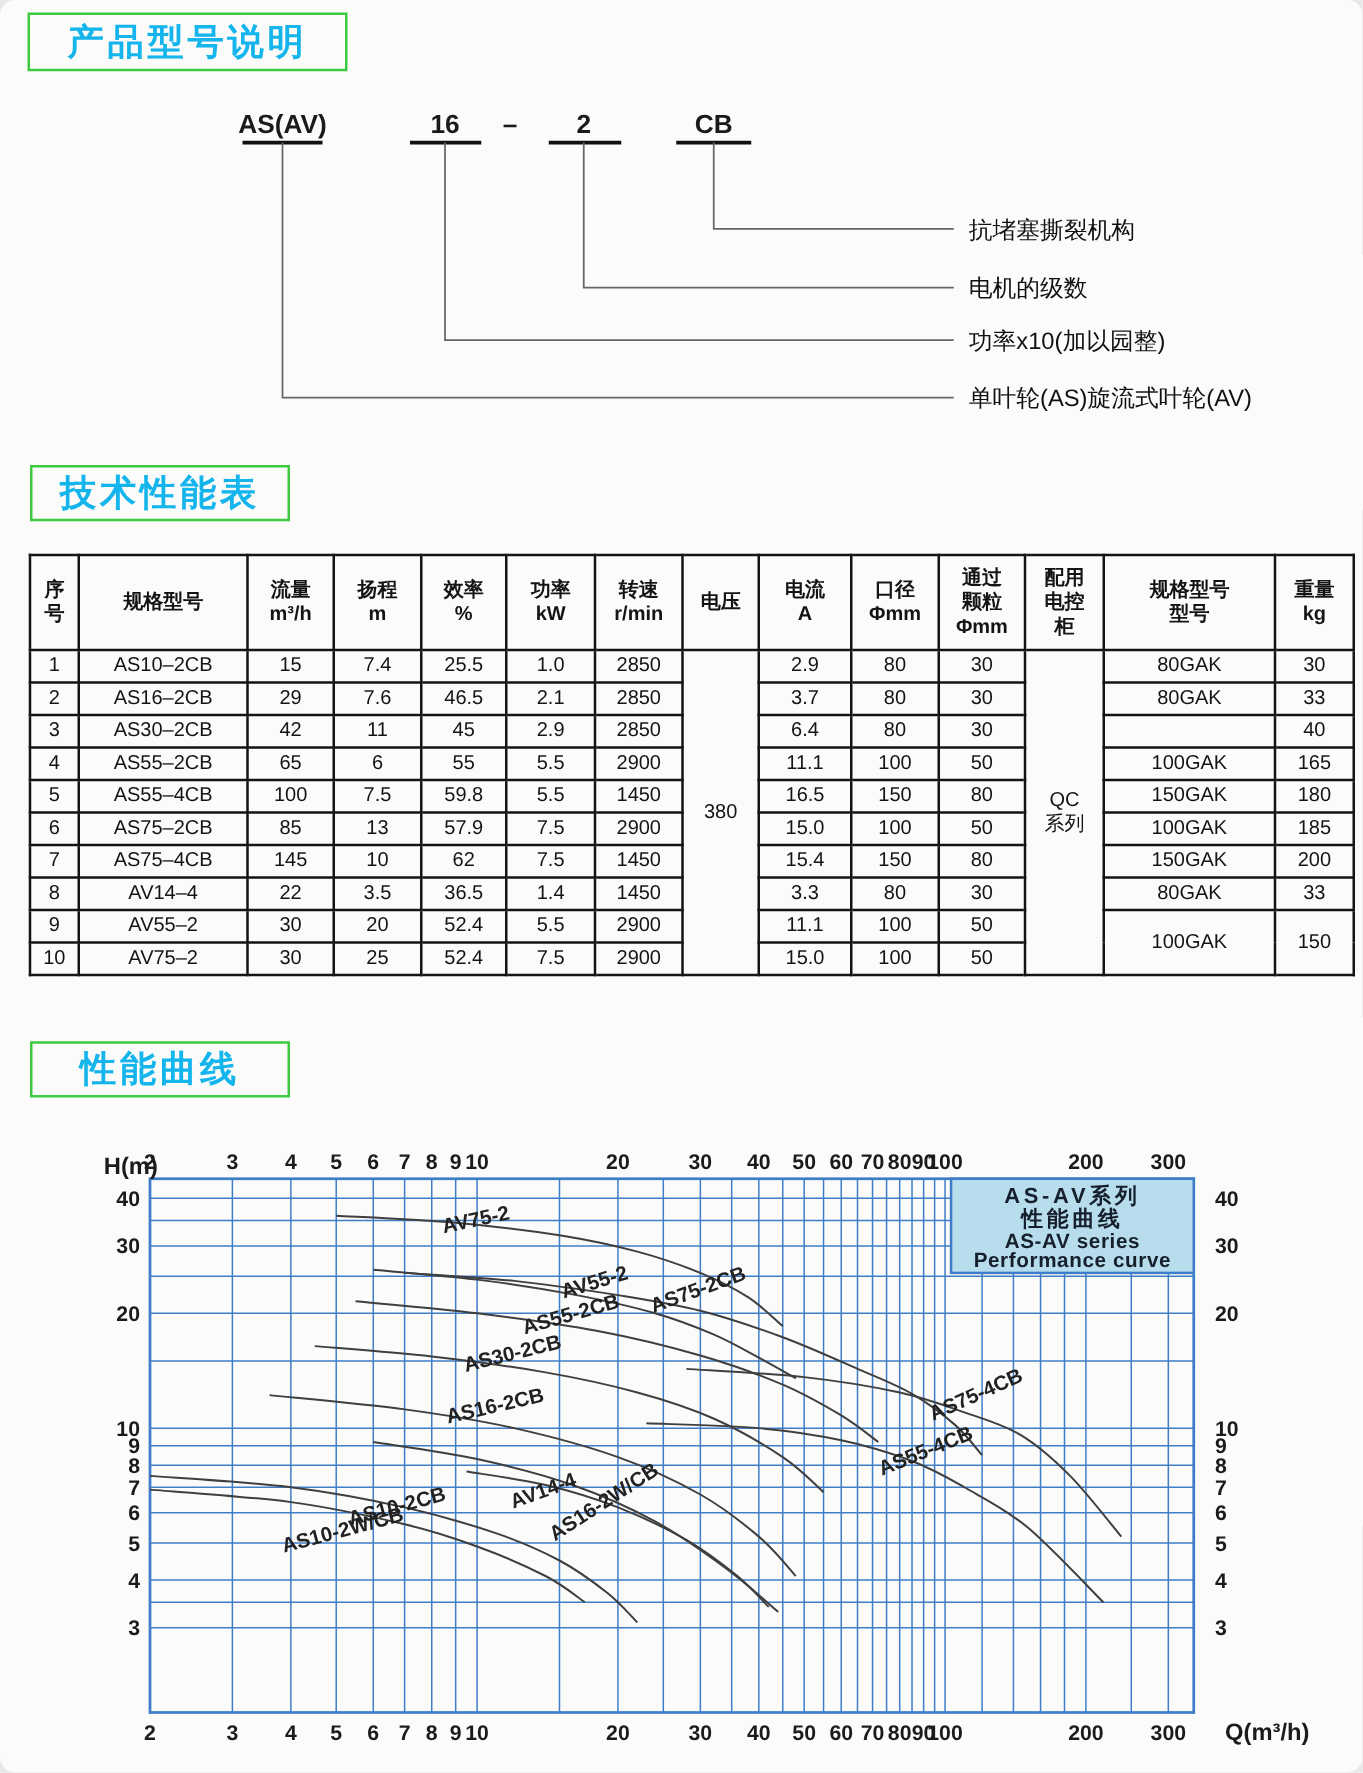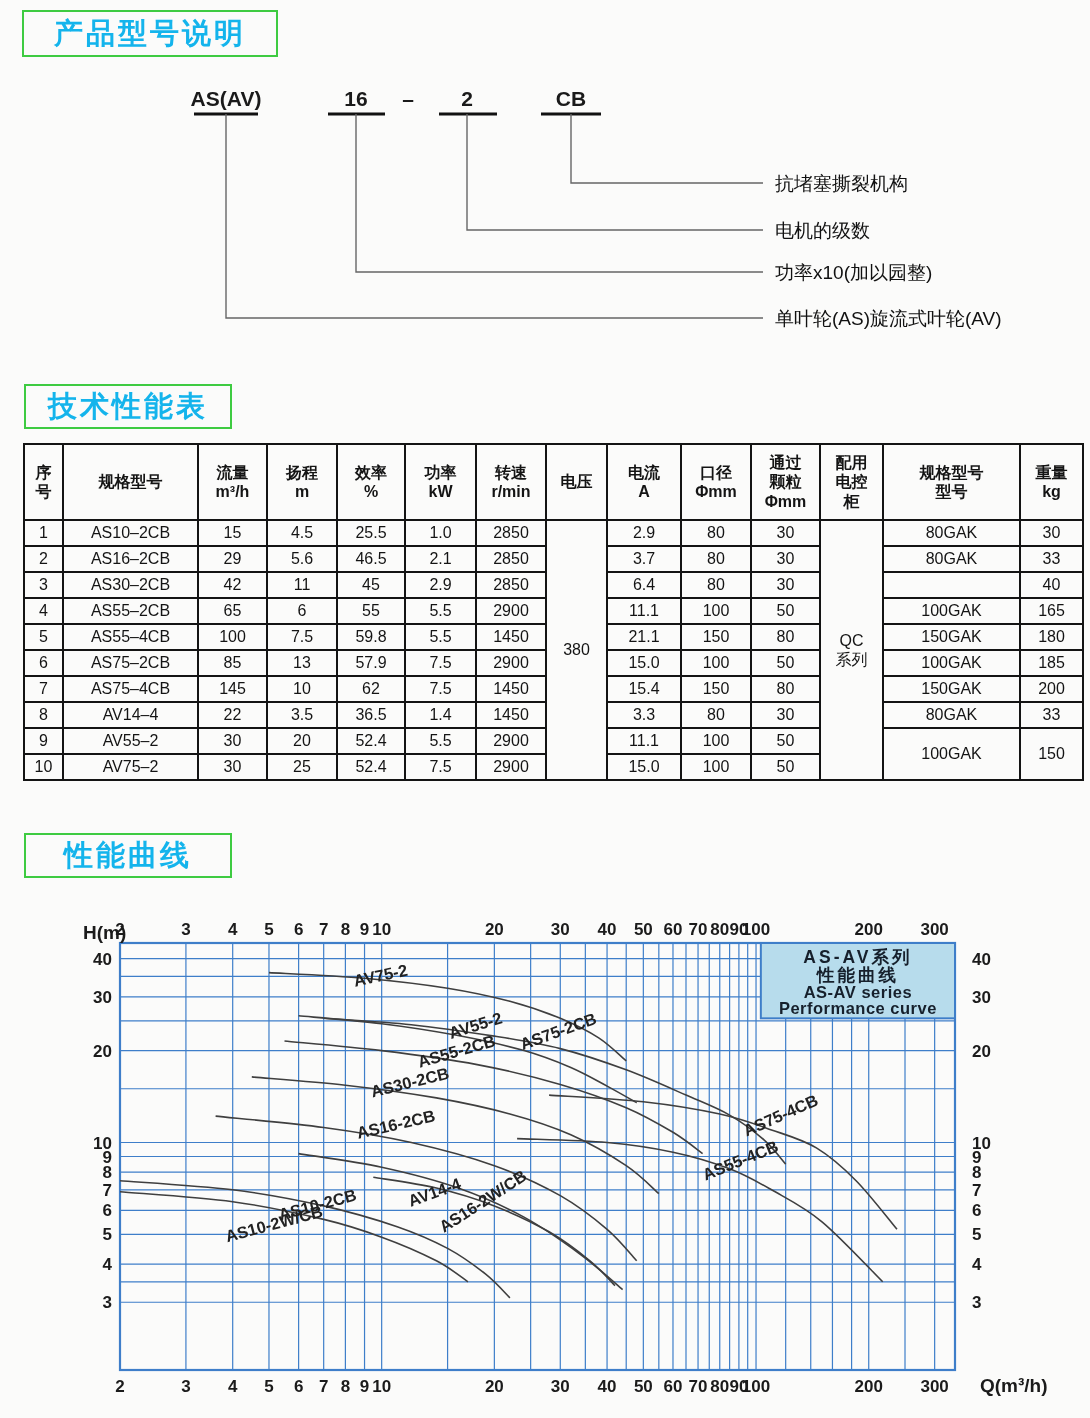--- a/index.html
+++ b/index.html
@@ -1,22 +1,22 @@
 <!DOCTYPE html>
 <html><head>
 <meta charset="utf-8">
 <style>
   html,body{margin:0;padding:0;background:#e8e8e8;}
   .page{position:relative;width:1090px;height:1418px;background:#fbfbfa;overflow:hidden;
-        font-family:"Liberation Sans","DejaVu Sans",sans-serif;color:#141414;}
+        font-family:"Liberation Sans","DejaVu Sans",sans-serif;color:#141414;border-radius:12px;}
   .sec-title{position:absolute;border:2px solid #3ecb41;color:#14b4ec;font-weight:bold;
         font-size:29px;display:flex;align-items:center;justify-content:center;
         letter-spacing:3px;box-sizing:border-box;background:transparent;}
   #title-model{left:22px;top:10px;width:256px;height:47px;}
-  #title-table{left:24px;top:384px;width:208px;height:45px;align-items:flex-end;}
+  #title-table{left:24px;top:372px;width:208px;height:45px;align-items:flex-end;}
   #title-curve{left:24px;top:833px;width:208px;height:45px;}
   #model-svg{position:absolute;left:0;top:80px;}
   #spec-table{position:absolute;left:23px;top:443px;width:1059px;border-collapse:collapse;
         table-layout:fixed;}
   #spec-table th,#spec-table td{border:2px solid #141414;text-align:center;vertical-align:middle;
         padding:0;font-size:16px;line-height:1.2;}
   #spec-table th{font-weight:bold;height:74px;}
   #spec-table td{height:24px;font-weight:normal;}
   #curve-svg{position:absolute;left:25px;top:905px;}
 </style>
@@ -136,40 +136,40 @@
             <div>重量</div>
             <div>kg</div>
           </th>
         </tr>
       </thead>
     <tbody>
         <tr>
           <td>1</td>
           <td>AS10–2CB</td>
           <td>15</td>
-          <td>4.5</td>
+          <td>7.4</td>
           <td>25.5</td>
           <td>1.0</td>
           <td>2850</td>
           <td rowspan="10">380</td>
           <td>2.9</td>
           <td>80</td>
           <td>30</td>
           <td rowspan="10">
             <div>QC</div>
             <div>系列</div>
           </td>
           <td>80GAK</td>
           <td>30</td>
         </tr>
         <tr>
           <td>2</td>
           <td>AS16–2CB</td>
           <td>29</td>
-          <td>5.6</td>
+          <td>7.6</td>
           <td>46.5</td>
           <td>2.1</td>
           <td>2850</td>
           <td>3.7</td>
           <td>80</td>
           <td>30</td>
           <td>80GAK</td>
           <td>33</td>
         </tr>
         <tr>
@@ -201,21 +201,21 @@
           <td>165</td>
         </tr>
         <tr>
           <td>5</td>
           <td>AS55–4CB</td>
           <td>100</td>
           <td>7.5</td>
           <td>59.8</td>
           <td>5.5</td>
           <td>1450</td>
-          <td>21.1</td>
+          <td>16.5</td>
           <td>150</td>
           <td>80</td>
           <td>150GAK</td>
           <td>180</td>
         </tr>
         <tr>
           <td>6</td>
           <td>AS75–2CB</td>
           <td>85</td>
           <td>13</td>

